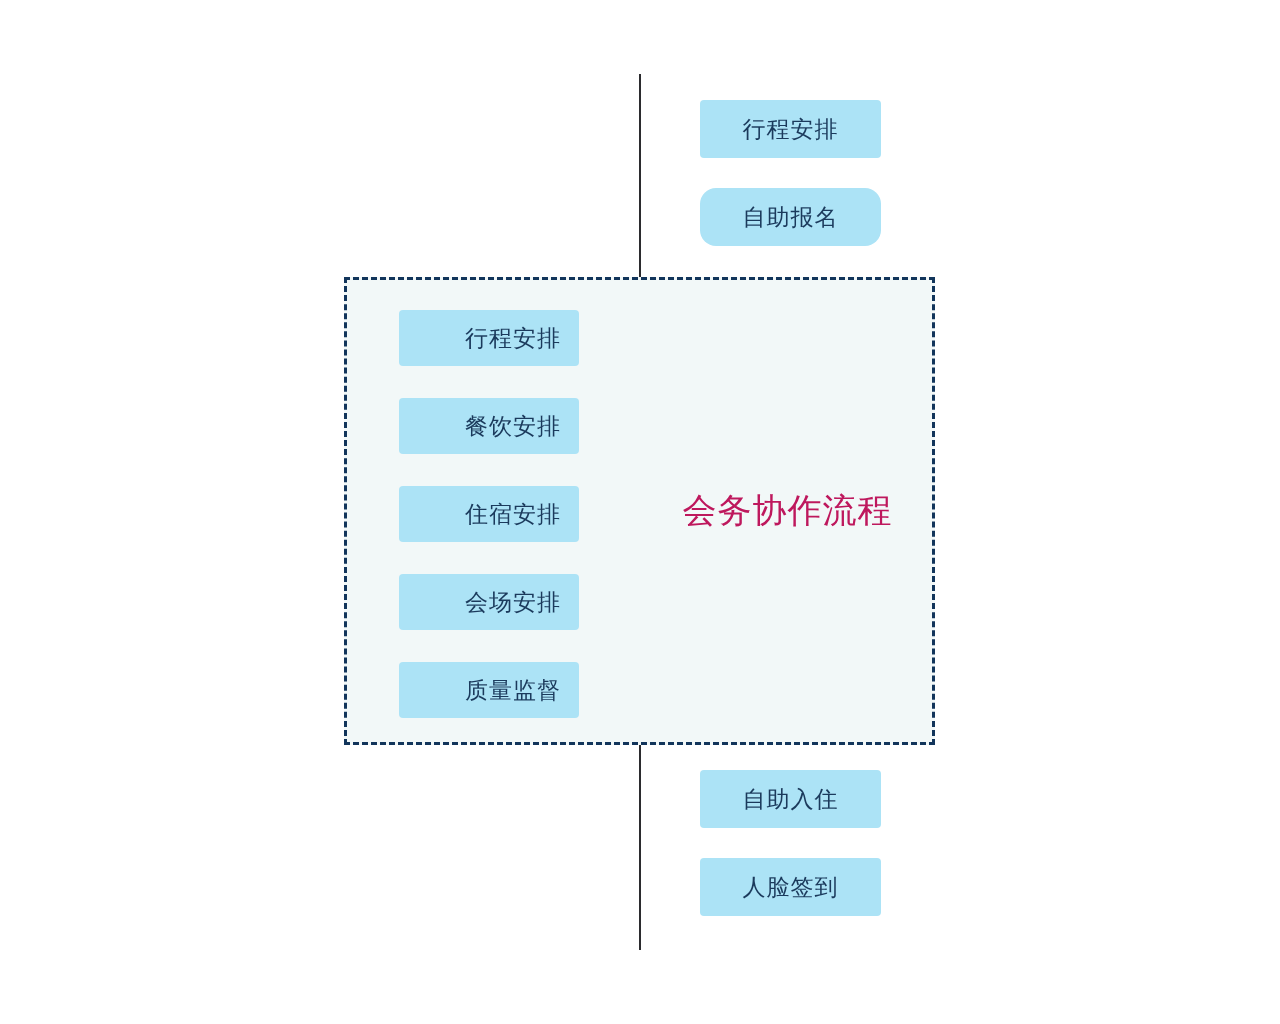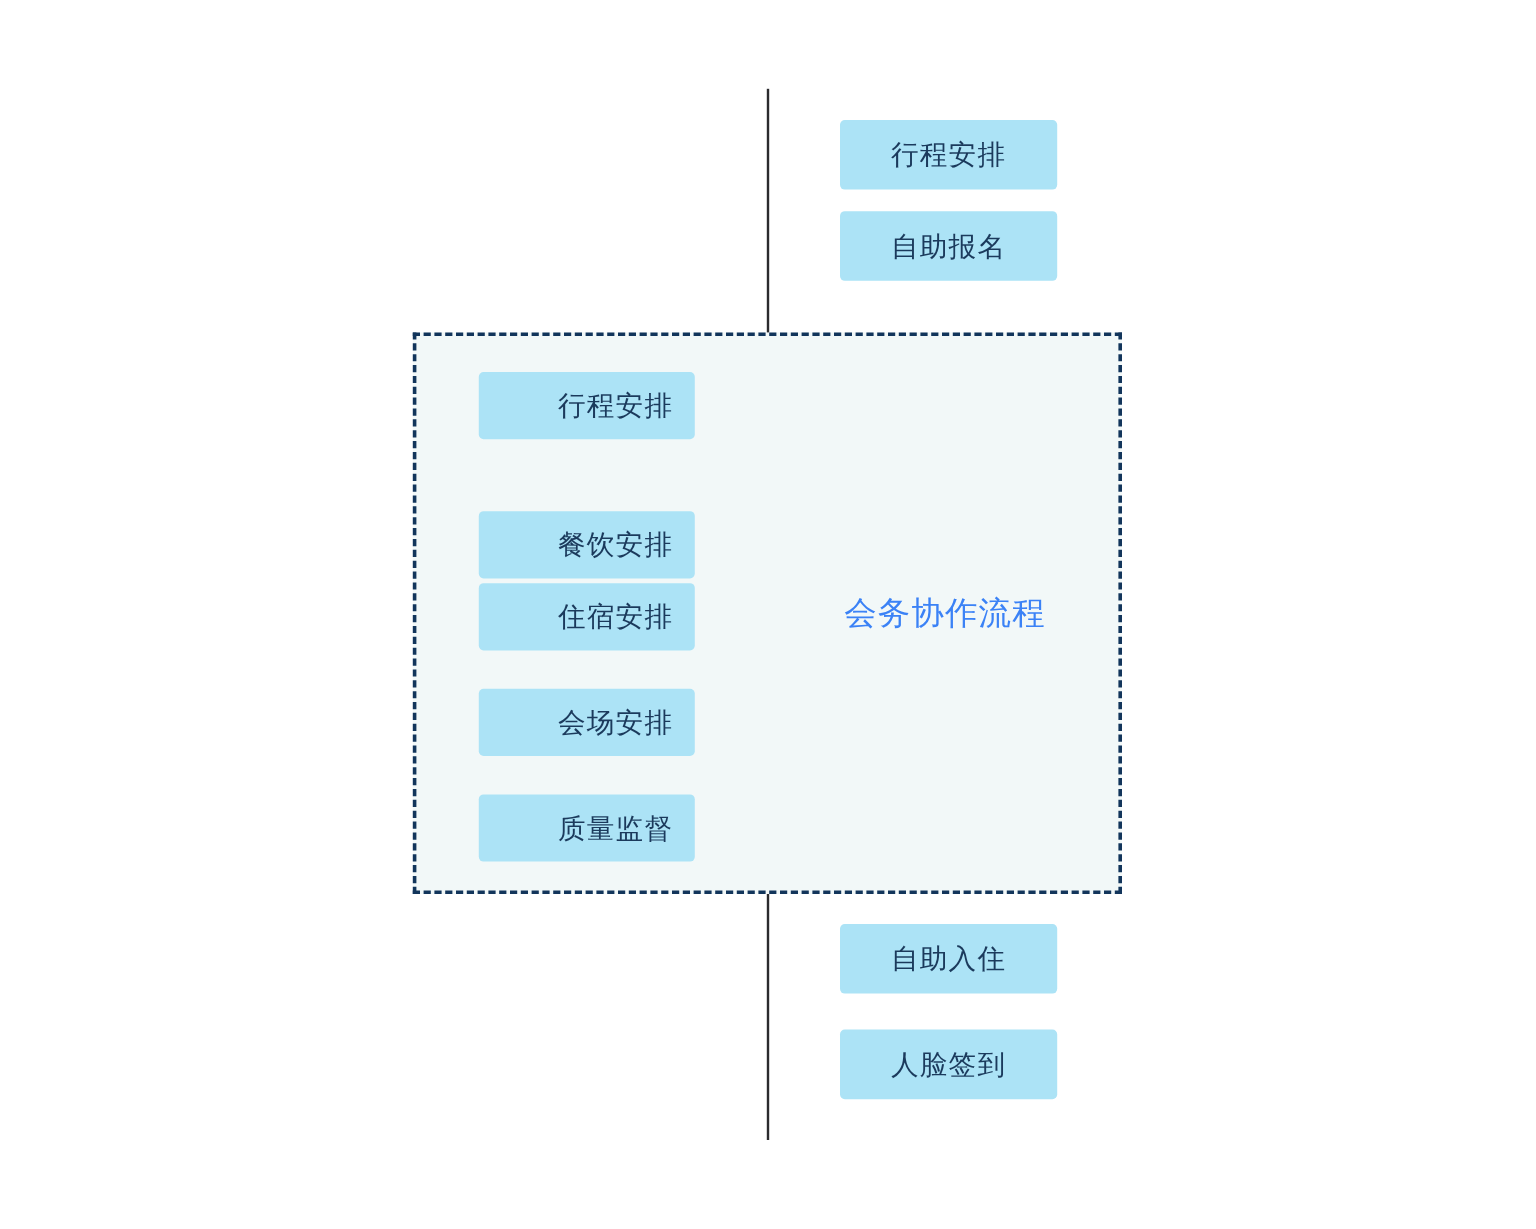--- a/index.html
+++ b/index.html
@@ -46,22 +46,22 @@
   
   .region-label {
     position: absolute;
     left: 640px;
     top: 277px;
     width: 295px;
     height: 468px;
     display: flex;
     align-items: center;
     justify-content: center;
-    font-size: 27px;
-    color: #3b82f6;
+    font-size: 34px;
+    color: #be185d;
     letter-spacing: 1px;
     white-space: nowrap;
   }
 
   
   .node {
     position: absolute;
     background: #ace3f6;
     border-radius: 4px;
     display: flex;
@@ -93,25 +93,25 @@
 <div id="canvas">
 
   <div class="axis-line"></div>
 
   <div class="dashed-region"></div>
 
   <div class="region-label">会务协作流程</div>
 
   <div class="node right-col" style="top:100px;">行程安排</div>
 
-  <div class="node right-col" style="top:176px;">自助报名</div>
+  <div class="node right-col" style="top:188px;border-radius:16px;">自助报名</div>
 
   <div class="node left-col" style="top:310px;">行程安排</div>
 
-  <div class="node left-col" style="top:398px;margin-top:28px;">餐饮安排</div>
+  <div class="node left-col" style="top:398px;">餐饮安排</div>
 
   <div class="node left-col" style="top:486px;">住宿安排</div>
 
   <div class="node left-col" style="top:574px;">会场安排</div>
 
   <div class="node left-col" style="top:662px;">质量监督</div>
 
   <div class="node right-col" style="top:770px;">自助入住</div>
 
   <div class="node right-col" style="top:858px;">人脸签到</div>

